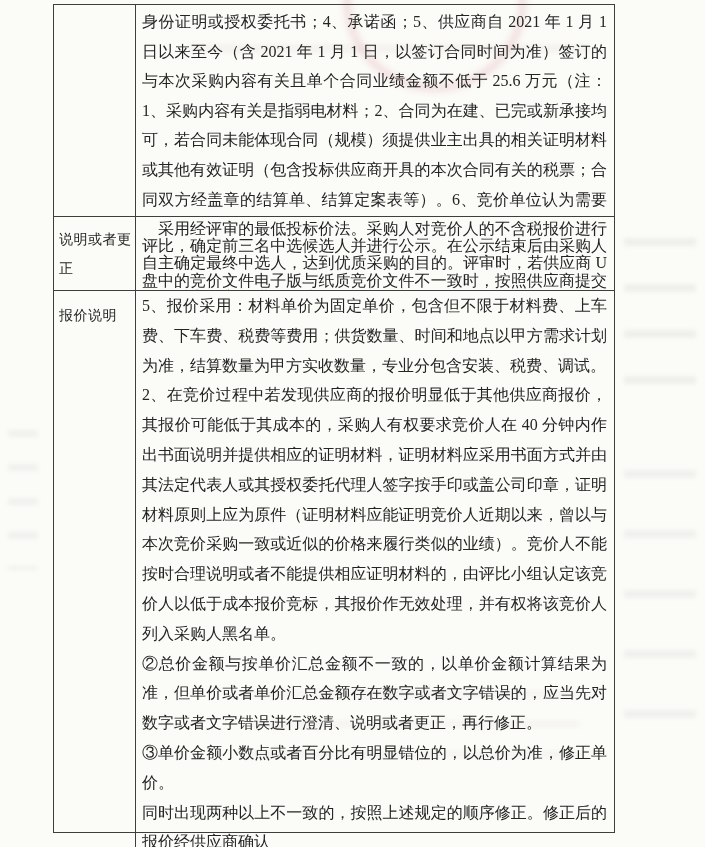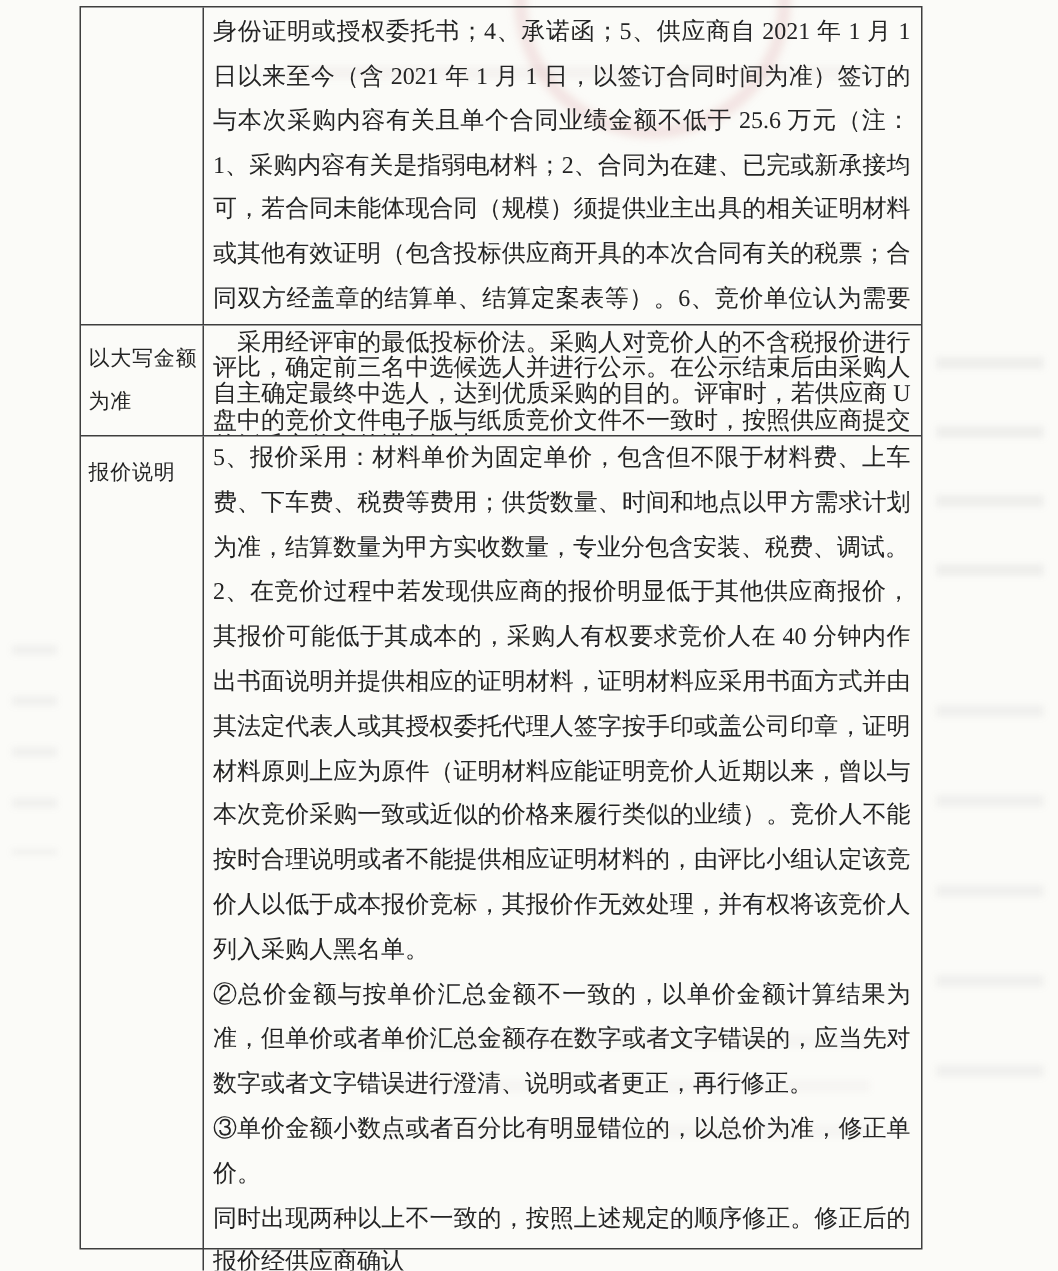--- a/index.html
+++ b/index.html
@@ -80,21 +80,21 @@
 <div class="doc-table">
 
   <div class="t-row r1">
     <div class="cell-label"></div>
     <div class="cell-content">
       <p class="p-wide">身份证明或授权委托书；4、承诺函；5、供应商自 2021 年 1 月 1 日以来至今（含 2021 年 1 月 1 日，以签订合同时间为准）签订的与本次采购内容有关且单个合同业绩金额不低于 25.6 万元（注：1、采购内容有关是指弱电材料；2、合同为在建、已完或新承接均可，若合同未能体现合同（规模）须提供业主出具的相关证明材料或其他有效证明（包含投标供应商开具的本次合同有关的税票；合同双方经盖章的结算单、结算定案表等）。6、竞价单位认为需要提交的其他文件。</p>
     </div>
   </div>
 
   <div class="t-row r2">
-    <div class="cell-label">以大写金额为准</div>
+    <div class="cell-label">说明或者更正</div>
     <div class="cell-content">
       <p>采用经评审的最低投标价法。采购人对竞价人的不含税报价进行评比，确定前三名中选候选人并进行公示。在公示结束后由采购人自主确定最终中选人，达到优质采购的目的。评审时，若供应商 U 盘中的竞价文件电子版与纸质竞价文件不一致时，按照供应商提交的纸质竞价文件进行评比。</p>
     </div>
   </div>
 
   <div class="t-row r3">
     <div class="cell-label">报价说明</div>
     <div class="cell-content">
       <p>5、报价采用：材料单价为固定单价，包含但不限于材料费、上车费、下车费、税费等费用；供货数量、时间和地点以甲方需求计划为准，结算数量为甲方实收数量，专业分包含安装、税费、调试。</p>
       <p>2、在竞价过程中若发现供应商的报价明显低于其他供应商报价，其报价可能低于其成本的，采购人有权要求竞价人在 40 分钟内作出书面说明并提供相应的证明材料，证明材料应采用书面方式并由其法定代表人或其授权委托代理人签字按手印或盖公司印章，证明材料原则上应为原件（证明材料应能证明竞价人近期以来，曾以与本次竞价采购一致或近似的价格来履行类似的业绩）。竞价人不能按时合理说明或者不能提供相应证明材料的，由评比小组认定该竞价人以低于成本报价竞标，其报价作无效处理，并有权将该竞价人列入采购人黑名单。</p>

